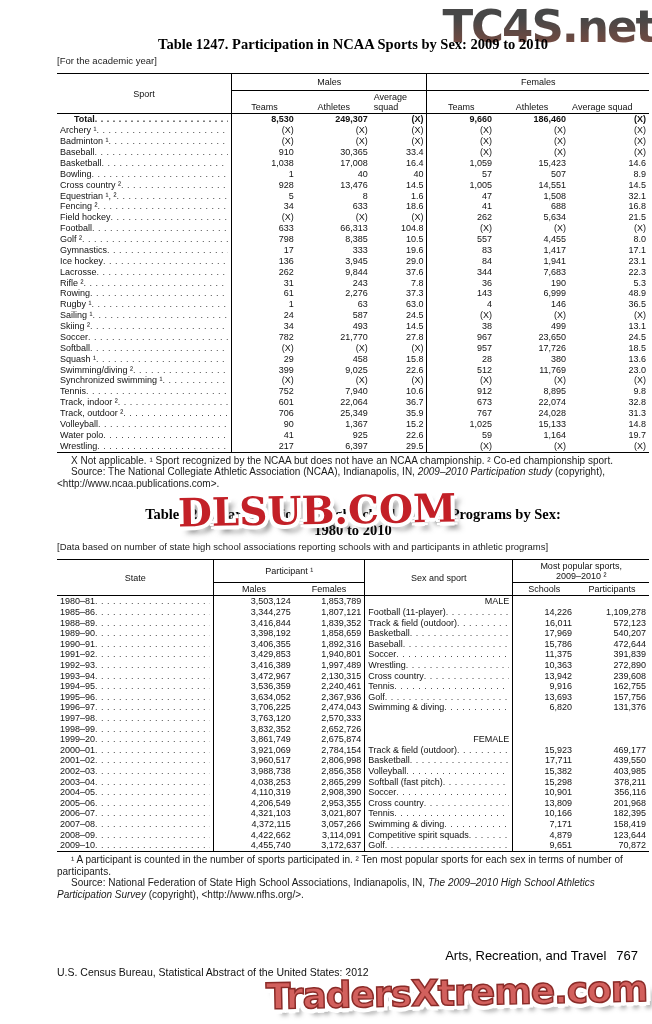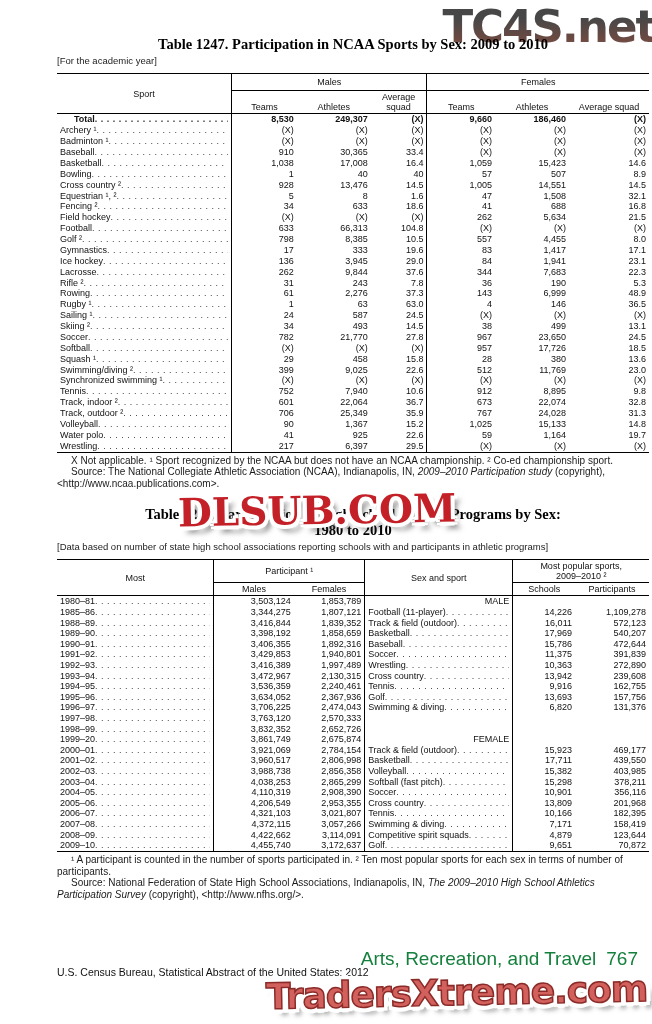--- a/index.html
+++ b/index.html
@@ -16,40 +16,40 @@
 
   
   table{width:100%;border-collapse:collapse;table-layout:fixed;font-size:9px;color:#111;}
   table{border-top:1.5px solid #000;border-bottom:1.5px solid #000;}
   th{font-weight:normal;padding:1px 3px;}
   td{padding:0 3px;line-height:1.21;white-space:nowrap;overflow:hidden;}
   .t48 td{line-height:1.18;}
   th.gh{border-bottom:1px solid #000;text-align:center;vertical-align:middle;height:14px;}
   th.sh{border-bottom:1.5px solid #000;vertical-align:bottom;text-align:center;}
   th.rs{border-bottom:1.5px solid #000;text-align:center;vertical-align:middle;}
-  th.right{text-align:center;}
+  th.right{text-align:left;}
   .vr{border-right:1px solid #000;}
   .vl{border-left:1px solid #000;}
   td.num{text-align:right;}
   tr.bold td{font-weight:bold;}
   tr.bold .cell-flex{padding-left:14px;text-align:right;}
   .cell-flex{display:flex;align-items:baseline;}
   .lbl{white-space:nowrap;}
   .leader{flex:1;overflow:hidden;white-space:nowrap;color:#333;}
   .leader::after{content:" . . . . . . . . . . . . . . . . . . . . . . . . . . . . . . . . . . . . . . . .";letter-spacing:.5px;}
   td.center-cell{text-align:right;}
   .subtwo{display:block;}
 
   
   .fn{font-size:10px;line-height:1.17;margin:2px 0 0;color:#1a1a1a;}
   .fn p{margin:0;text-indent:14px;}
   .fn .it{font-style:italic;}
 
   
-  .footer-section{position:absolute;top:948px;right:14px;z-index:1;font-size:19px;color:#15803d;}
+  .footer-section{position:absolute;top:948px;right:14px;z-index:1;font-size:13px;color:#000000;}
   .footer-section .pgnum{margin-left:10px;}
   .footer-left{position:absolute;top:966px;left:57px;z-index:1;font-size:10.5px;color:#111;}
 
   
   .wm-top{position:absolute;top:0px;right:-3px;z-index:0;
     font-family:"DejaVu Sans",sans-serif;font-weight:bold;font-size:45px;letter-spacing:-2px;
     color:#554540;background:linear-gradient(#474747 35%,#6d4a42 75%,#8a5d52 95%);
     -webkit-background-clip:text;background-clip:text;-webkit-text-fill-color:transparent;
     text-shadow:none;}
   .wm-mid{position:absolute;top:487px;left:178px;z-index:3;transform:rotate(-1deg);
@@ -551,21 +551,21 @@
     <colgroup>
       <col style="width:26.5%">
         <col style="width:13.5%">
         <col style="width:12%">
       <col style="width:25%">
         <col style="width:10.5%">
         <col style="width:12.5%">
     </colgroup>
     <thead>
       <tr>
-        <th rowspan="2" class="rs vr">Most</th>
+        <th rowspan="2" class="rs vr">State</th>
         <th colspan="2" class="gh vr">Participant ¹</th>
         <th rowspan="2" class="rs vr">Sex and sport</th>
         <th colspan="2" class="gh">
           <span class="subtwo">Most popular sports,</span>
           <span class="subtwo">2009–2010 ²</span>
         </th>
       </tr>
       <tr>
         <th class="sh">Males</th>
         <th class="sh vr">Females</th>

